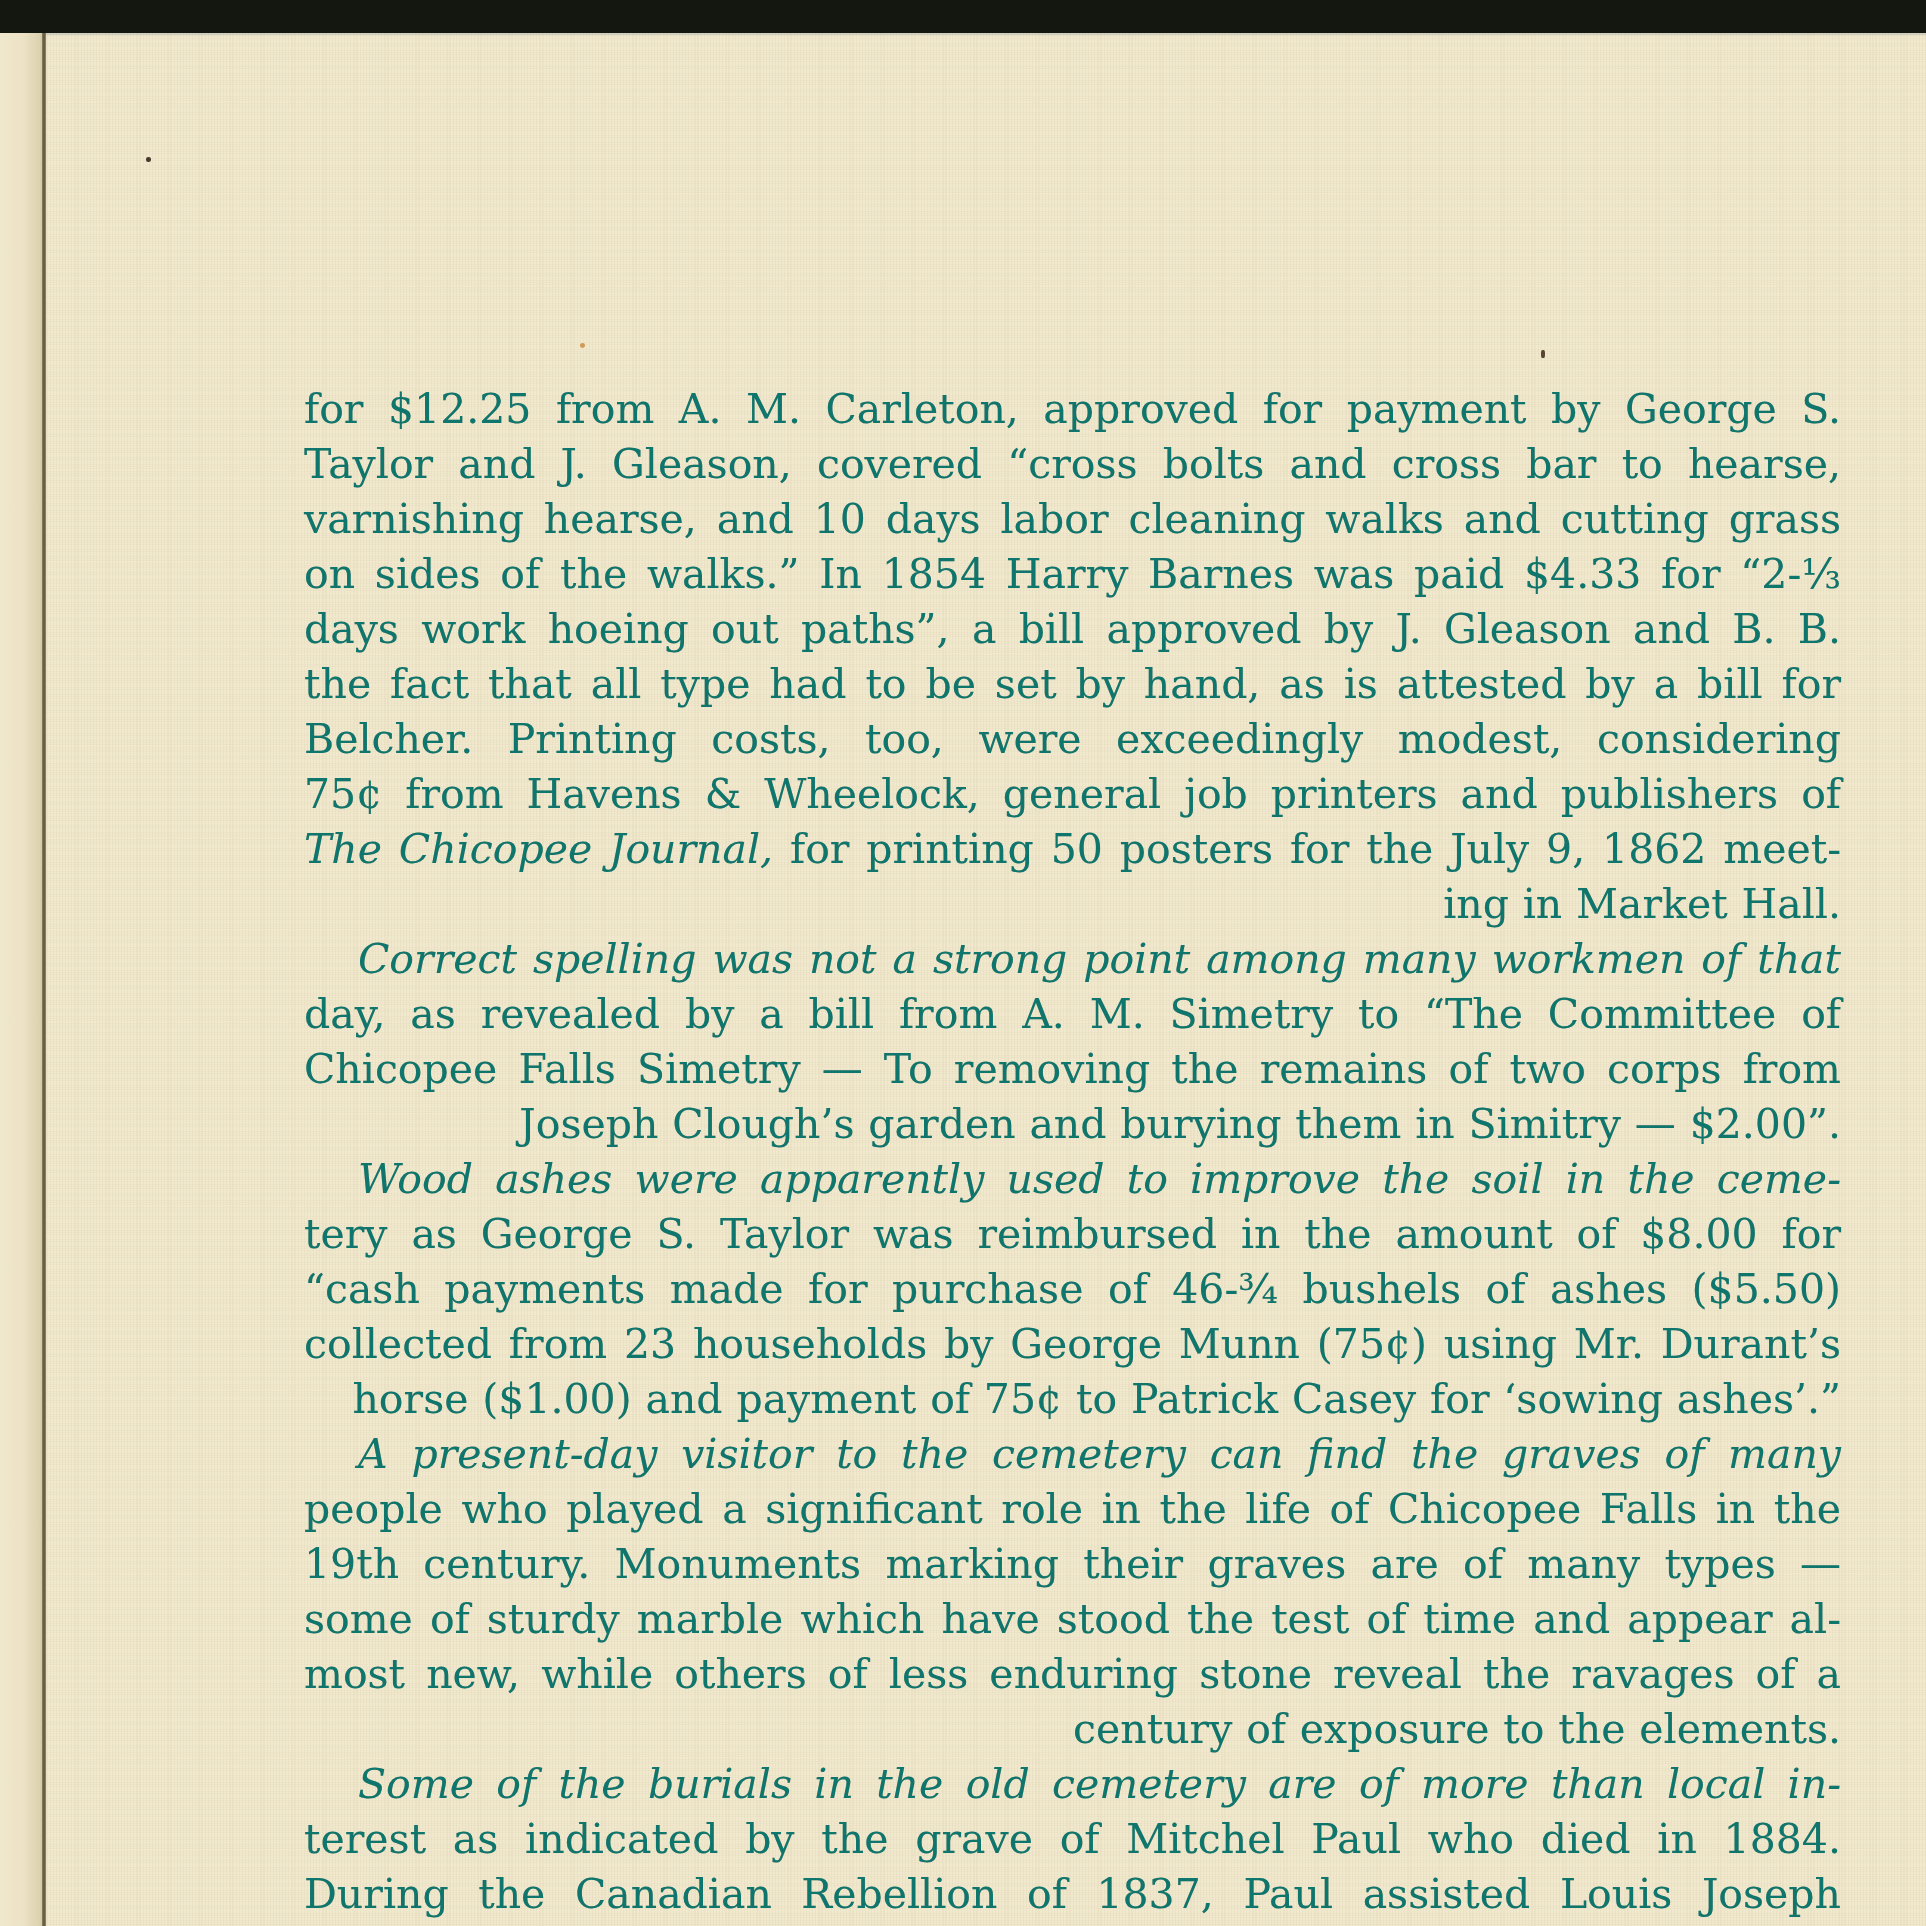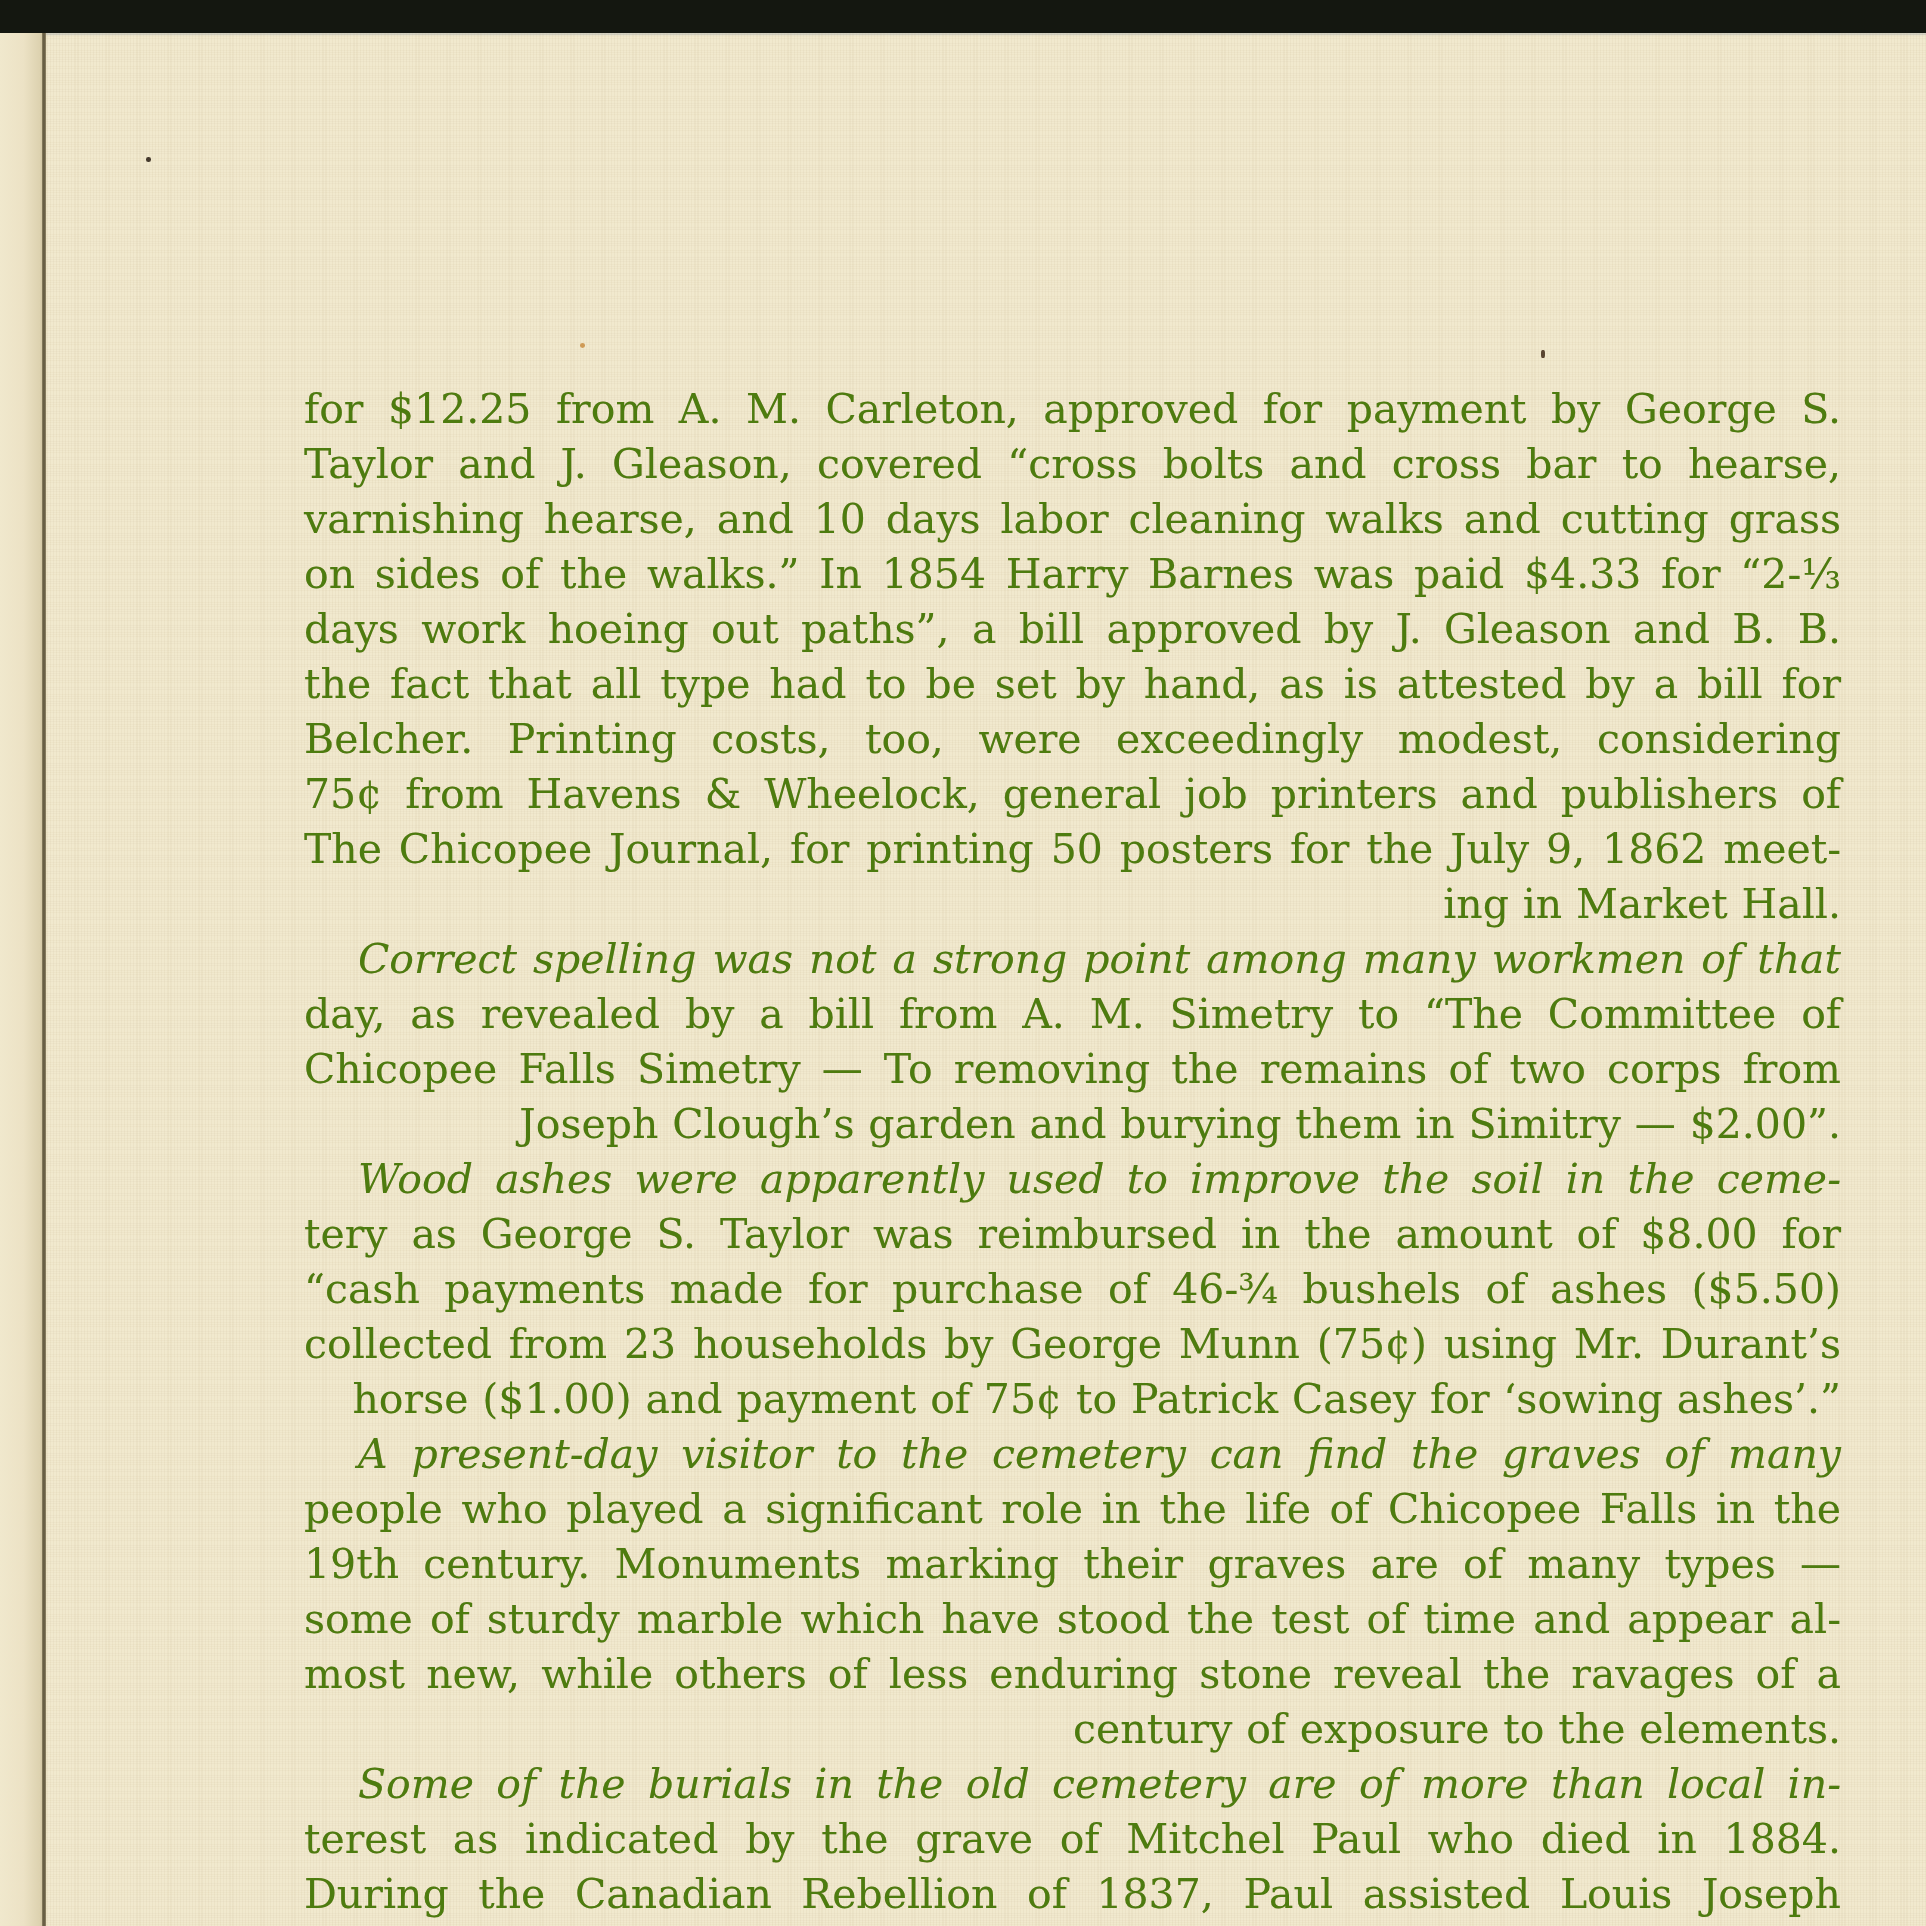--- a/index.html
+++ b/index.html
@@ -42,30 +42,30 @@
     position: absolute;
     left: 42px; top: 0;
     width: 3.5px; height: 100%;
     background: linear-gradient(to right, #8d8264, #655c42 40%, #6b6149 70%, #9a8f6e);
   }
   
   #body-text-block {
     position: absolute;
     left: 304px; top: 349px; 
     width: 1537px;
-    color: #4d7c0f;
+    color: #0f766e;
     font-size: 41px;
     line-height: 55px;
     word-spacing: 0.8px;
     text-shadow: 0 0.4px 0.4px rgba(122,69,38,0.30);
   }
   .line { white-space: nowrap; text-align: right; }
   .line.j { white-space: normal; text-align: justify; text-align-last: justify; }
   .line.ind { text-indent: 54px; font-style: italic; }
-  .it { }
+  .it { font-style: italic; }
   
   .speck { position: absolute; border-radius: 50%; pointer-events: none; }
   #speck-1 { left: 146px;  top: 124px;  width: 4.6px; height: 4.6px; background: #44392c; }
   #speck-2 { left: 580px; top: 310px;  width: 5.4px; height: 4.6px; background: #c7873a; opacity: .8; }
   #speck-3 { left: 1541px; top: 317px;  width: 3.9px; height: 7.7px; background: #5a4632; border-radius: 40%; }
 </style>
 </head>
 <body>
 
 <div id="scan-root">

